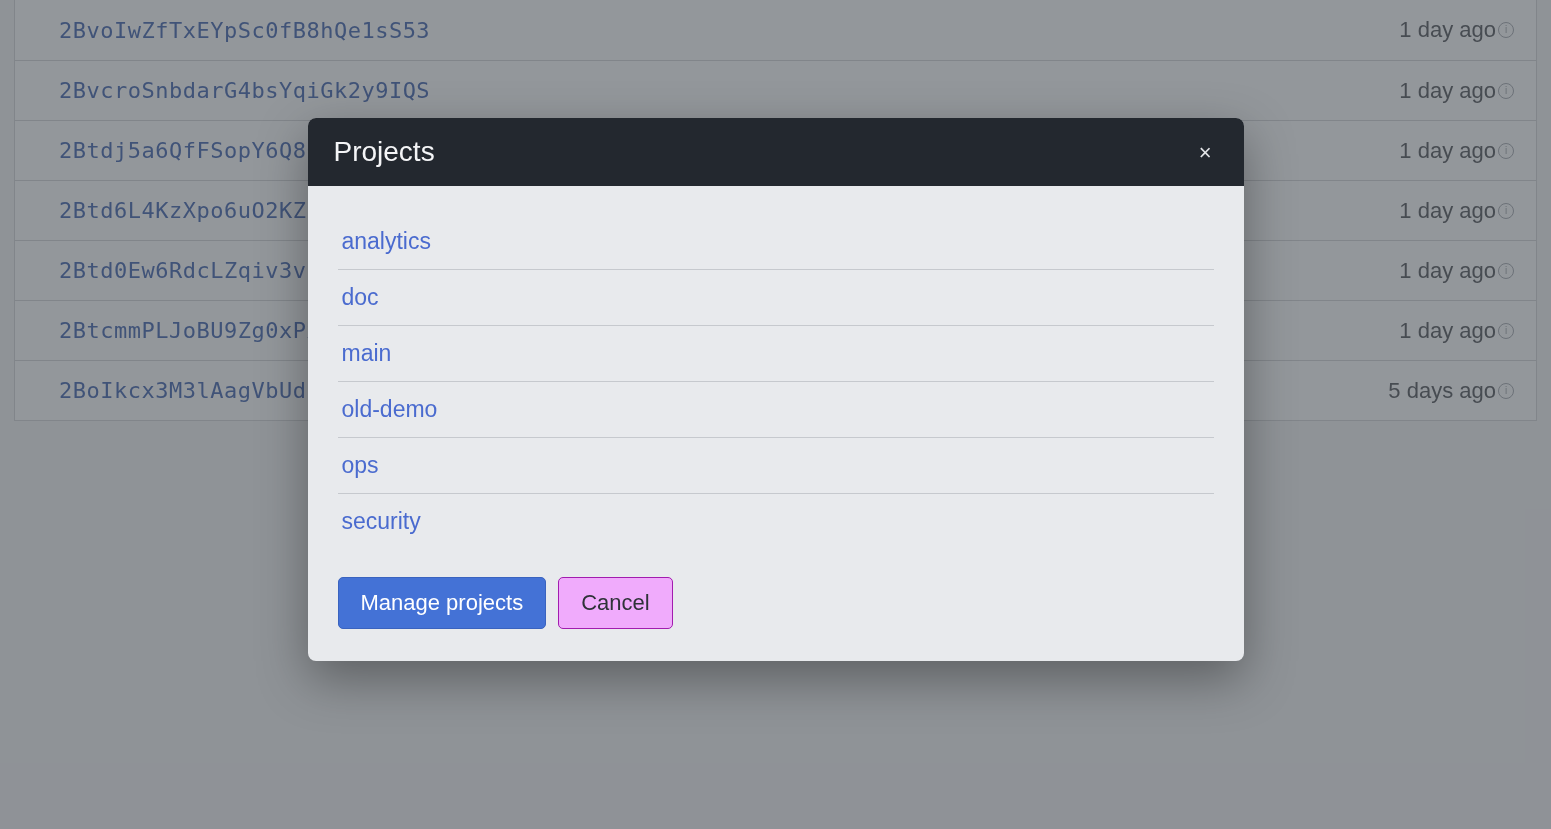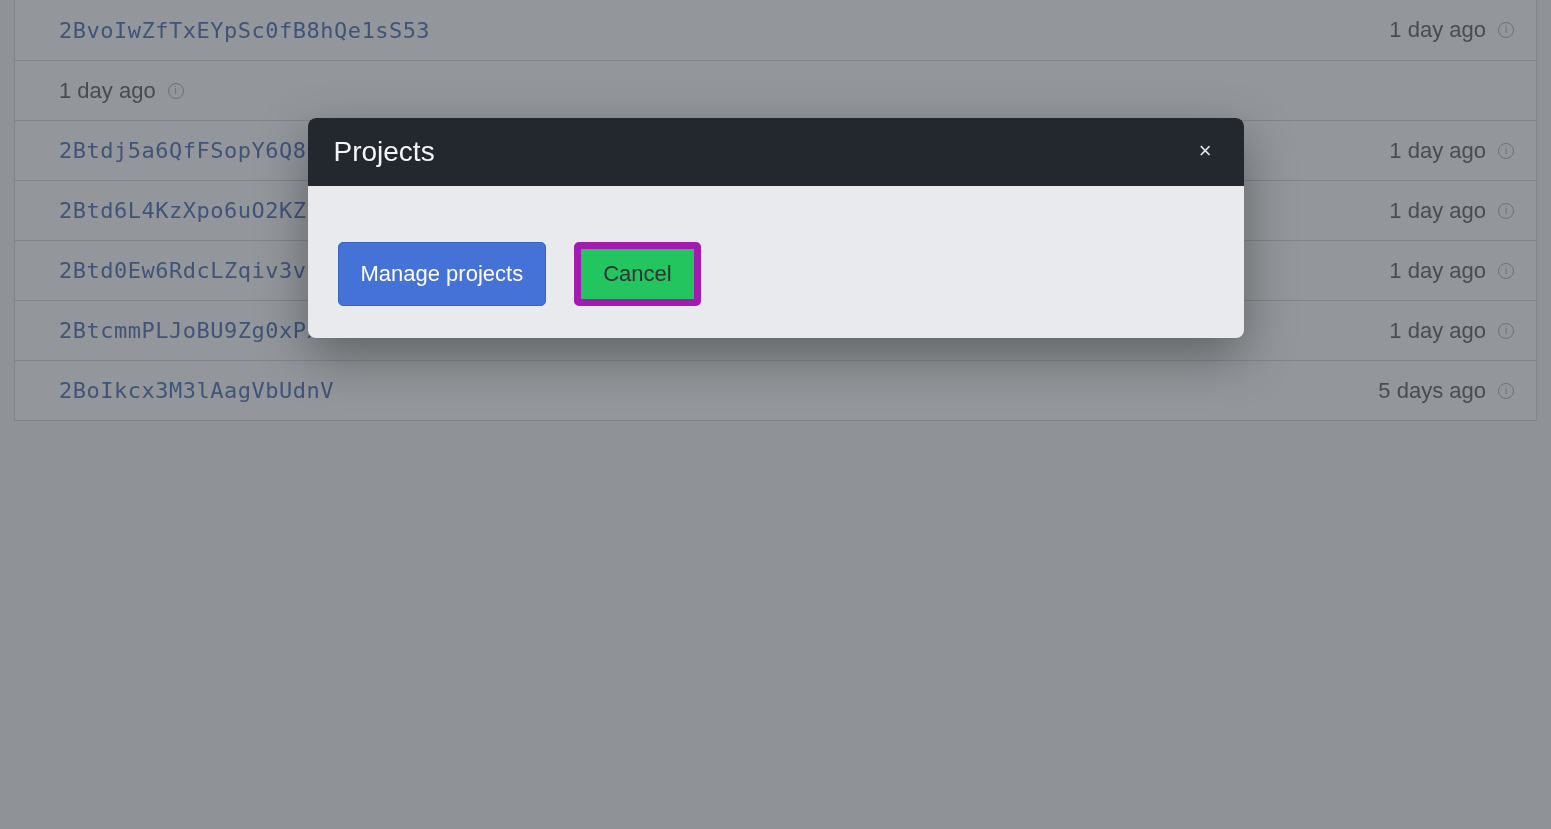--- a/index.html
+++ b/index.html
@@ -17,40 +17,40 @@
     display: flex;
     align-items: center;
     justify-content: space-between;
     height: 60px;
     padding: 0 22px 0 44px;
     border-top: 1px solid #c9ccd0;
     background: #f2f3f5;
   }
   .row:first-child { border-top: none; }
   .row .id { font-family: ui-monospace, SFMono-Regular, Menlo, Consolas, monospace; font-size: 22px; color: #3b5ea8; letter-spacing: 0.5px; }
-  .row .right { display: flex; align-items: center; gap: 12px; color: #4a4e55; font-size: 22px; }
+  .row .right { display: flex; align-items: center; gap: 2px; color: #4a4e55; font-size: 22px; }
   .info-icon { width: 16px; height: 16px; border: 1.5px solid #9aa0a8; border-radius: 50%; display: inline-flex; align-items: center; justify-content: center; font-size: 10px; color: #9aa0a8; line-height: 1; }
 
   .backdrop {
     position: absolute; inset: 0;
     background: rgba(70,74,80,0.55);
     display: flex; align-items: flex-start; justify-content: center;
   }
   .modal {
     margin-top: 118px;
     width: 936px;
     background: #e8eaed;
     border-radius: 8px;
     overflow: hidden;
     box-shadow: 0 18px 50px rgba(0,0,0,0.35);
   }
   .modal-header {
     background: #23282f;
     color: #f4f5f7;
-    display: flex; align-items: flex-start; justify-content: space-between;
+    display: flex; align-items: flex-end; justify-content: space-between;
     padding: 18px 26px;
   }
   .modal-title { font-size: 28px; font-weight: 400; }
   .modal-close { font-size: 22px; cursor: pointer; color: #e3e5e8; background: none; border: none; line-height: 1; padding: 4px 6px; }
   .modal-body { padding: 28px 30px 32px 30px; }
   .proj-list { list-style: none; }
   .proj-item {
     padding: 14px 4px;
     border-bottom: 1px solid #c6c9ce;
     color: #4a6bcf;
@@ -64,38 +64,38 @@
     padding: 12px 22px;
     border-radius: 5px;
     cursor: pointer;
   }
   .btn-primary {
     background: #4472d6;
     color: #fff;
     border: 1px solid #3a63bf;
   }
   .btn-secondary {
-    background: #22c55e;
+    background: #f0abfc;
     color: #2e3238;
-    border: 7px solid #a21caf;
-    margin-left: 16px;
+    border: 1px solid #a21caf;
   }
 </style>
 </head>
 <body>
 
 <div class="table-wrap">
   <div class="row">
     <span class="id">2BvoIwZfTxEYpSc0fB8hQe1sS53</span>
     <span class="right">
       <span>1 day ago</span>
       <span class="info-icon">i</span>
     </span>
   </div>
   <div class="row">
+    <span class="id">2BvcroSnbdarG4bsYqiGk2y9IQS</span>
     <span class="right">
       <span>1 day ago</span>
       <span class="info-icon">i</span>
     </span>
   </div>
   <div class="row">
     <span class="id">2Btdj5a6QfFSopY6Q80k</span>
     <span class="right">
       <span>1 day ago</span>
       <span class="info-icon">i</span>
@@ -131,19 +131,27 @@
   </div>
 </div>
 
 <div class="backdrop">
   <div class="modal">
     <div class="modal-header">
       <span class="modal-title">Projects</span>
       <button class="modal-close">×</button>
     </div>
     <div class="modal-body">
+      <ul class="proj-list">
+        <li class="proj-item">analytics</li>
+        <li class="proj-item">doc</li>
+        <li class="proj-item">main</li>
+        <li class="proj-item">old-demo</li>
+        <li class="proj-item">ops</li>
+        <li class="proj-item">security</li>
+      </ul>
       <div class="modal-actions">
         <button class="btn btn-primary">Manage projects</button>
         <button class="btn btn-secondary">Cancel</button>
       </div>
     </div>
   </div>
 </div>
 
 </body></html>

